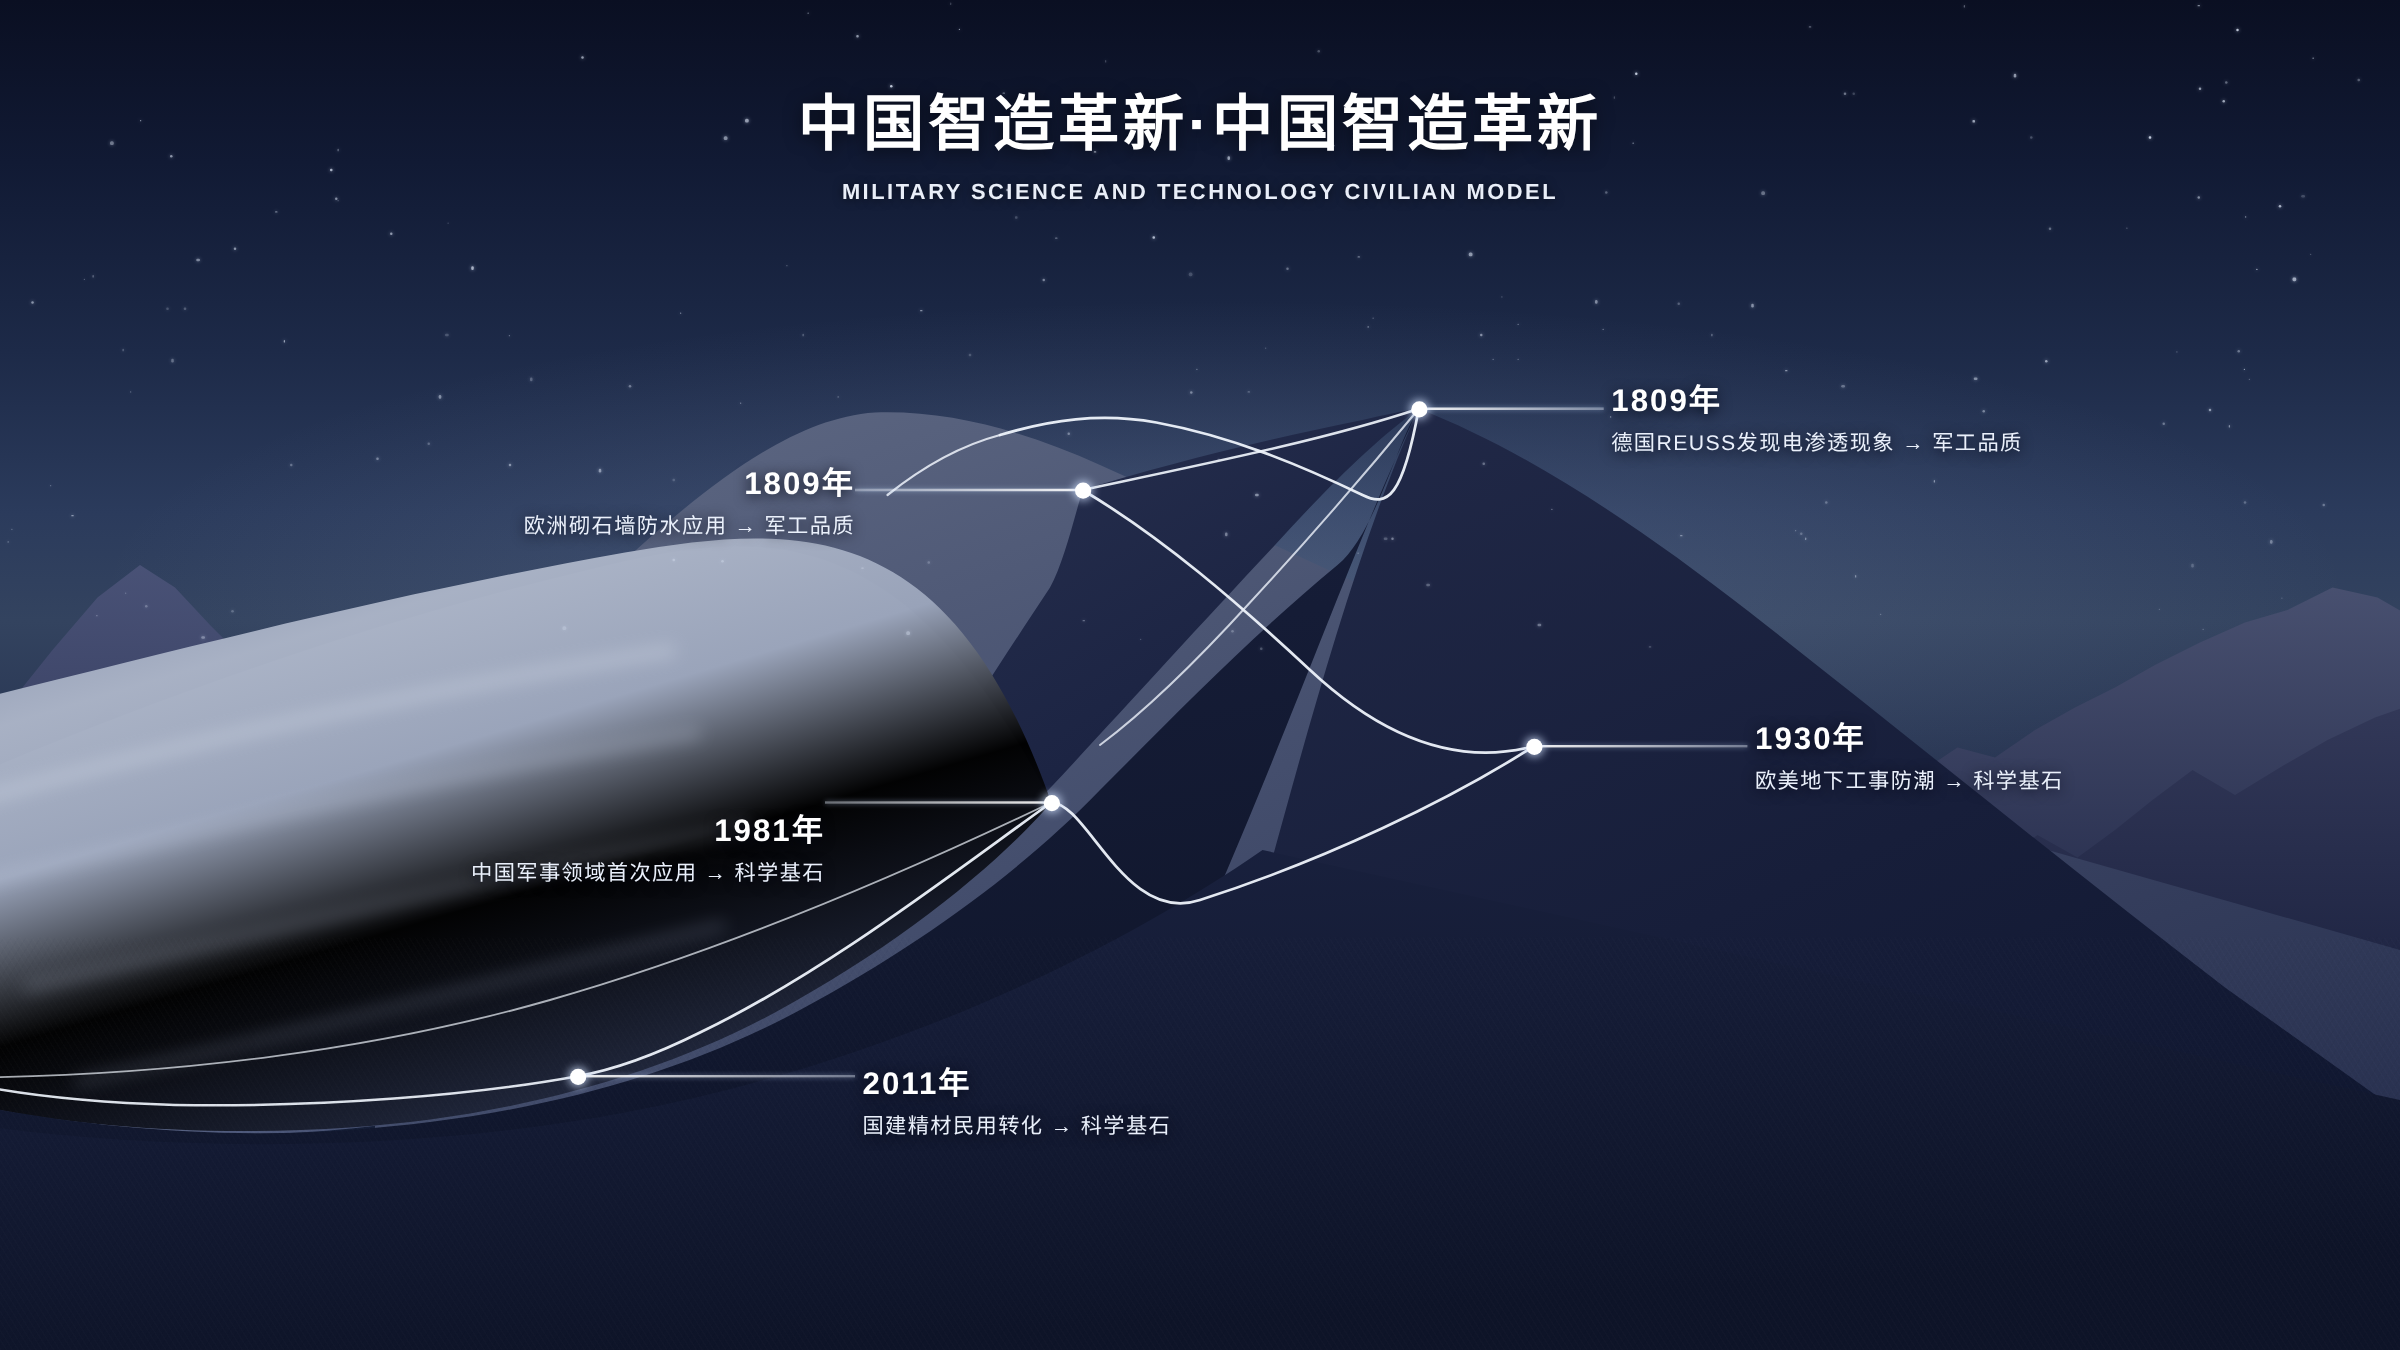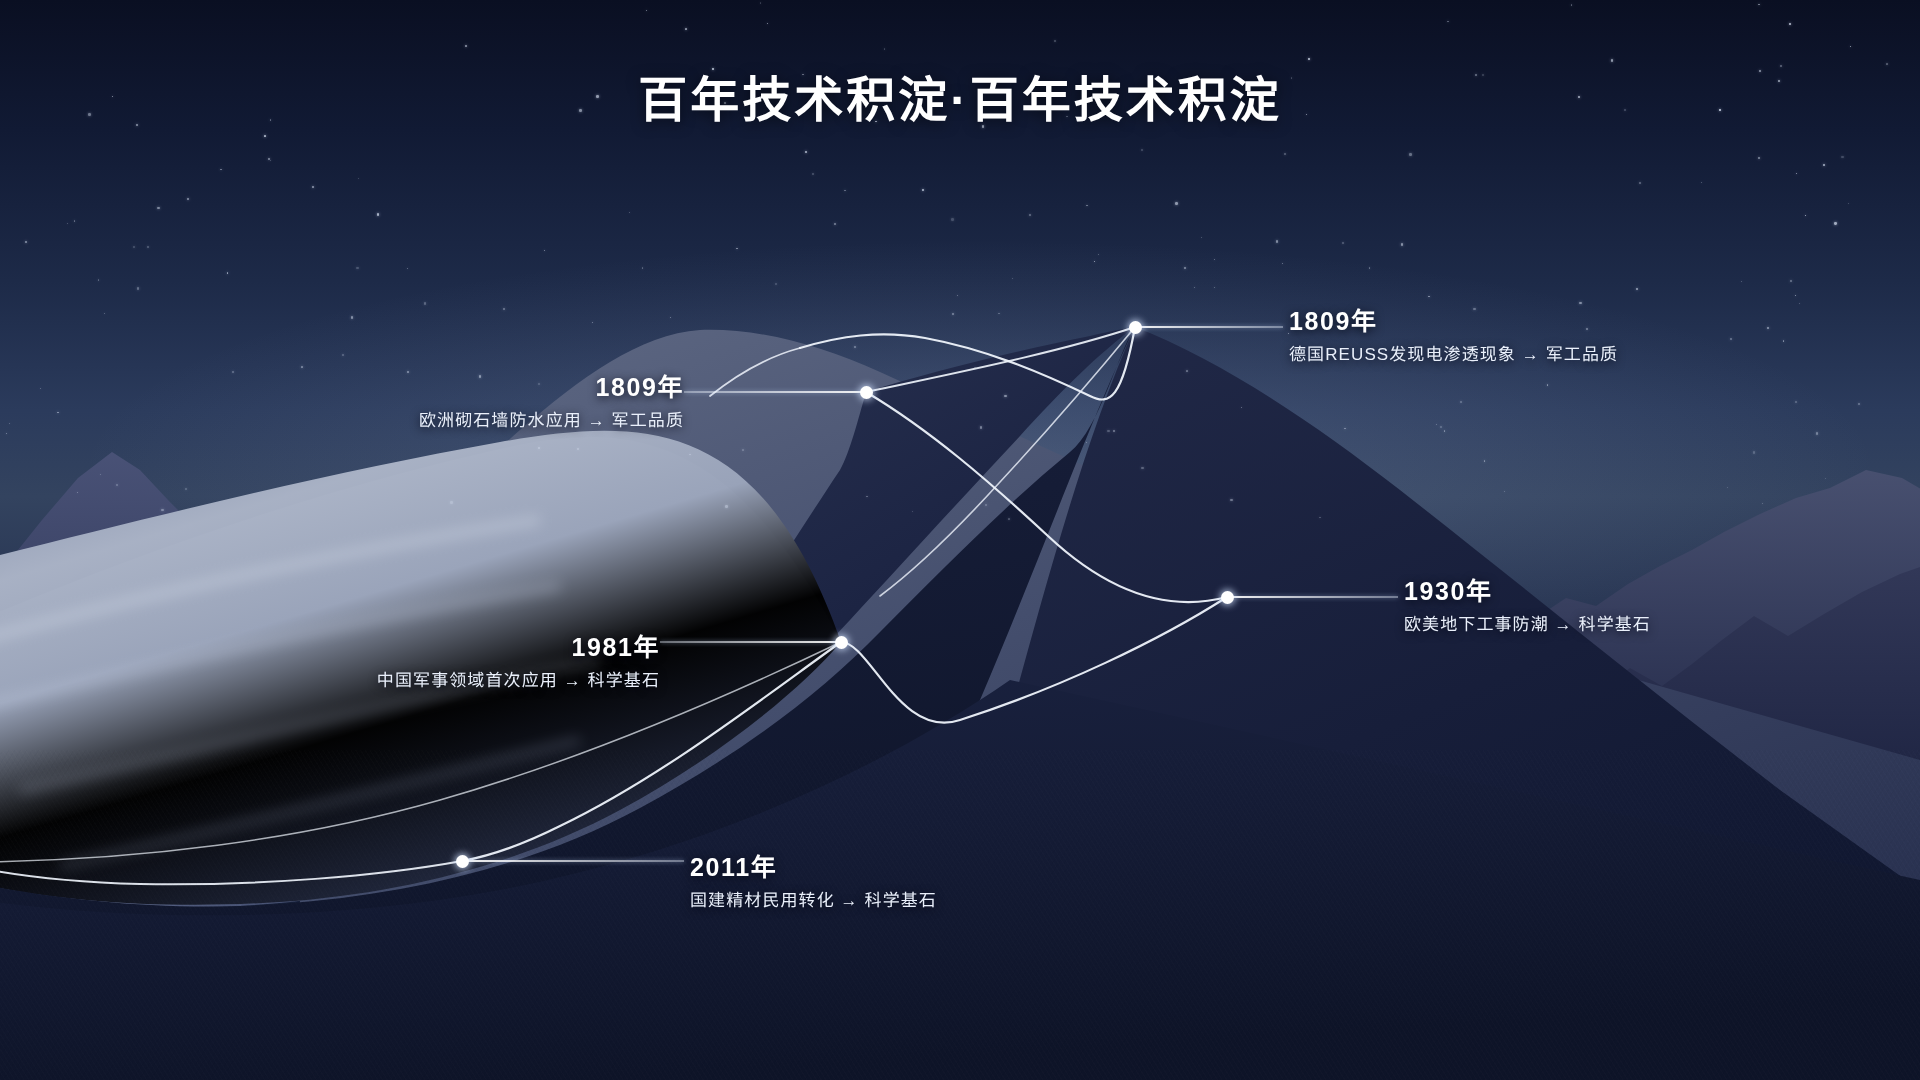--- a/index.html
+++ b/index.html
@@ -401,21 +401,22 @@
       <div class="star" style="left: 844.3px; top: 189.8px; width: 1.3px; height: 1.3px; opacity: 0.4;"></div>
       <div class="star" style="left: 269.5px; top: 119.3px; width: 1.5px; height: 1.5px; opacity: 0.4;"></div>
       <div class="star" style="left: 579.1px; top: 109.2px; width: 2.5px; height: 2.5px; opacity: 0.56;"></div>
       <div class="star" style="left: 1029px; top: 213.5px; width: 2.1px; height: 2.1px; opacity: 0.4;"></div>
       <div class="star" style="left: 1241.3px; top: 406.6px; width: 1px; height: 1px; opacity: 0.44;"></div>
       <div class="star" style="left: 97.5px; top: 279.3px; width: 1.7px; height: 1.7px; opacity: 0.32;"></div>
       <div class="star" style="left: 1306.2px; top: 114.1px; width: 1.1px; height: 1.1px; opacity: 0.64;"></div>
     </div>
 
   <div id="titlewrap">
-    <div id="title">百年技术积淀·百年技术积淀</div>
+    <div id="title">中国智造革新·中国智造革新</div>
+    <div id="subtitle">MILITARY SCIENCE AND TECHNOLOGY CIVILIAN MODEL</div>
   </div>
 
   <div id="timeline">
       <div class="lead ltr" style="left: 1141px; top: 326.2px; width: 142px;"></div>
       <div class="dot" style="left: 1135px; top: 327px;"></div>
       <div class="anno right" style="left: 1289px; top: 306px;">
         <div class="yr">1809年</div>
         <div class="desc">德国REUSS发现电渗透现象 → 军工品质</div>
       </div>
       <div class="lead rtl" style="left: 684px; top: 391.2px; width: 178px;"></div>
@@ -425,21 +426,21 @@
         <div class="desc">欧洲砌石墙防水应用 → 军工品质</div>
       </div>
       <div class="lead ltr" style="left: 1233px; top: 596.2px; width: 165px;"></div>
       <div class="dot" style="left: 1227px; top: 597px;"></div>
       <div class="anno right" style="left: 1404px; top: 576px;">
         <div class="yr">1930年</div>
         <div class="desc">欧美地下工事防潮 → 科学基石</div>
       </div>
       <div class="lead rtl" style="left: 660px; top: 641.2px; width: 177px;"></div>
       <div class="dot" style="left: 841px; top: 642px;"></div>
-      <div class="anno left" style="left: 320px; top: 632px; width: 340px;">
+      <div class="anno left" style="left: 320px; top: 650px; width: 340px;">
         <div class="yr">1981年</div>
         <div class="desc">中国军事领域首次应用 → 科学基石</div>
       </div>
       <div class="lead ltr" style="left: 468px; top: 860.2px; width: 216px;"></div>
       <div class="dot" style="left: 462px; top: 861px;"></div>
       <div class="anno right" style="left: 690px; top: 852px;">
         <div class="yr">2011年</div>
         <div class="desc">国建精材民用转化 → 科学基石</div>
       </div>
     </div>

